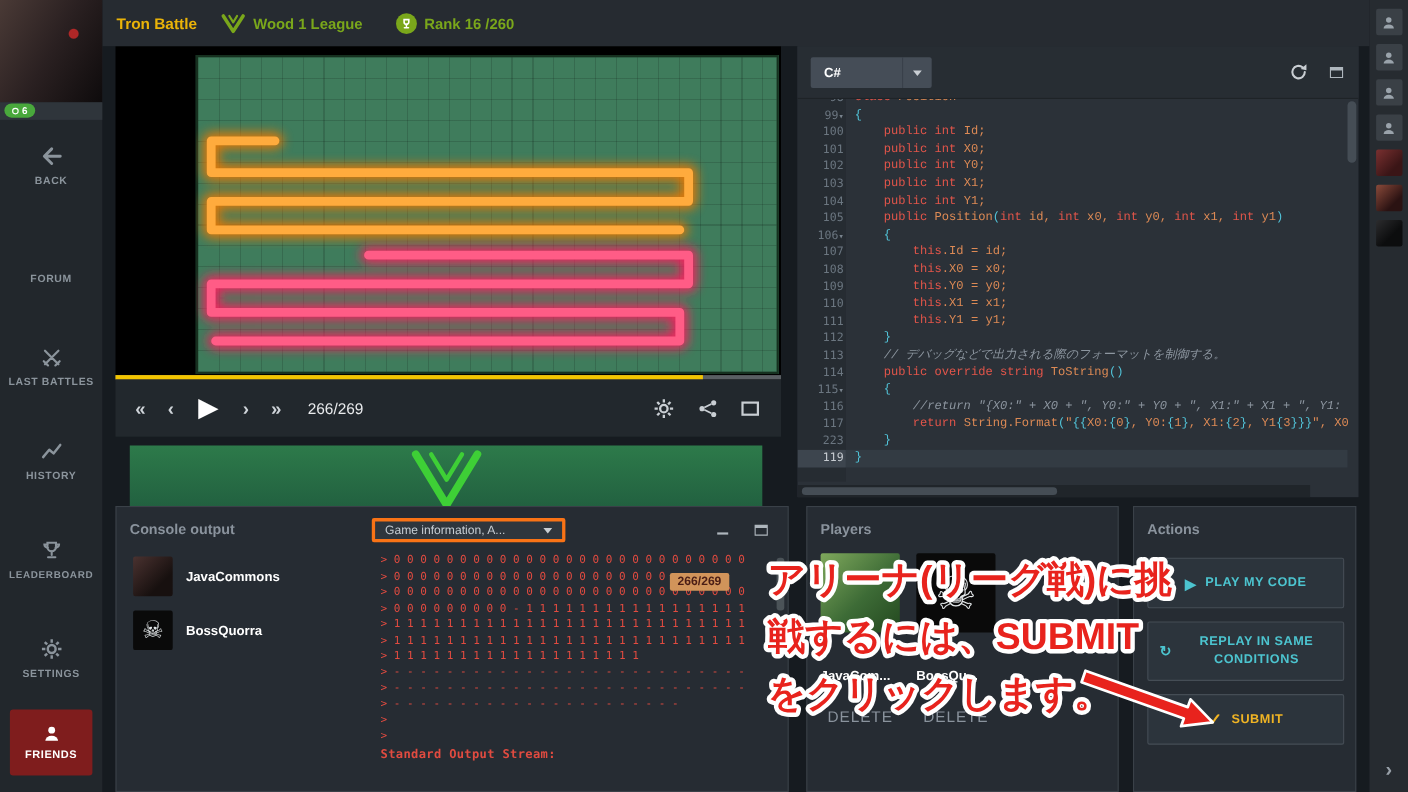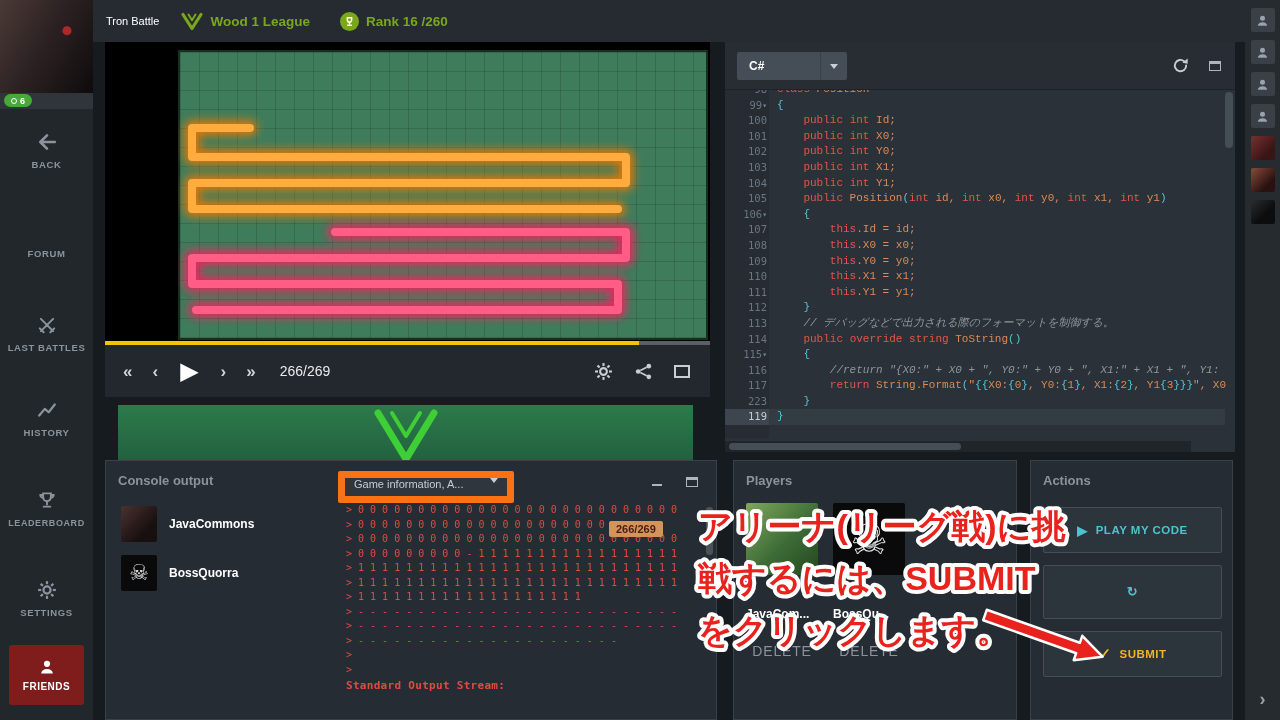--- a/index.html
+++ b/index.html
@@ -20,21 +20,21 @@
   .side-item { position:absolute; left:0; right:0; text-align:center; color:#8b949c; font-size:9.5px;
     font-weight:bold; letter-spacing:.6px; cursor:pointer; }
   .side-item .ic { display:block; margin:0 auto 7px auto; }
   .friends-btn { position:absolute; left:9px; top:645px; width:75px; height:60px; background:#7f1d1d;
     border-radius:3px; color:#fff; display:flex; flex-direction:column; align-items:center; justify-content:center;
     gap:5px; font-size:10px; font-weight:bold; letter-spacing:.5px; cursor:pointer; }
 
   
   .topbar { position:absolute; left:93px; top:0; width:1152px; height:42px; background:#262b31;
     display:flex; align-items:center; z-index:4; }
-  .tb-title { color:#ffffff; font-size:11px; font-weight:normal; margin-left:13px; }
+  .tb-title { color:#eab308; font-size:14px; font-weight:bold; margin-left:13px; }
   .tb-logo { margin-left:22px; }
   .tb-league { color:#7aa71b; font-size:13.5px; font-weight:bold; margin-left:7px; }
   .tb-rankicon { margin-left:30px; width:19px; height:19px; border-radius:50%; background:#7aa71b;
     display:flex; align-items:center; justify-content:center; }
   .tb-rank { color:#7aa71b; font-size:13.5px; font-weight:bold; margin-left:7px; }
 
   
   .user-strip { position:absolute; right:0; top:0; width:35px; height:720px; background:#262b30; z-index:6; }
   .strip-av { width:24px; height:24px; margin:8px auto 0 auto; border-radius:2px; background:#3a4046;
     display:flex; align-items:center; justify-content:center; cursor:pointer; }
@@ -99,22 +99,22 @@
   .tk-k { color:#e2554a; }
   .tk-p { color:#52c5da; }
   .tk-c { color:#8d96a0; font-style:italic; }
   .hscroll { position:absolute; left:0; bottom:0; width:466px; height:11px; background:#20252a; }
   .hscroll .thumb { position:absolute; left:4px; top:2px; width:232px; height:7px; background:#454d55; border-radius:4px; cursor:pointer; }
   .vscroll { position:absolute; right:2px; top:50px; width:8px; bottom:16px; }
   .vscroll .thumb { position:absolute; top:0; left:0; width:8px; height:56px; background:#454d55; border-radius:4px; cursor:pointer; }
 
   
   .console { left:105px; top:460px; width:612px; height:260px; }
-  .con-dd { position:absolute; left:232px; top:10px; width:176px; height:32px; background:#2f363d;
-    border:7px solid #f97316; border-radius:2px; display:flex; align-items:flex-start; cursor:pointer; }
+  .con-dd { position:absolute; left:232px; top:10px; width:176px; height:22px; background:#2f363d;
+    border:3px solid #f97316; border-radius:2px; display:flex; align-items:center; cursor:pointer; }
   .con-dd .lbl { flex:1; color:#c6cdd3; font-size:11px; padding-left:9px; white-space:nowrap; overflow:hidden; }
   .con-winbtns { position:absolute; right:18px; top:16px; display:flex; gap:24px; align-items:center; }
   .cp-row { display:flex; align-items:center; gap:12px; margin-bottom:13px; cursor:pointer; }
   .cp-av { width:36px; height:36px; border-radius:2px; }
   .av-photo { background:linear-gradient(135deg,#4a3230,#17100f 70%); }
   .av-skull { background:#0a0a0a; color:#e4e8ea; display:flex; align-items:center; justify-content:center; font-size:22px; }
   .cp-name { color:#fff; font-size:12px; font-weight:bold; }
   .console-players { position:absolute; left:15px; top:45px; }
   .con-lines { position:absolute; left:240px; top:42px; right:14px; color:#e14b40;
     font-family:"DejaVu Sans Mono",monospace; font-size:10px; line-height:14.5px; white-space:pre; overflow:hidden; }
@@ -512,20 +512,21 @@
   </div>
 
   <div class="panel actionsp">
     <div class="panel-title">Actions</div>
     <div class="act-btn act-play">
       <span class="glyph">▶</span>
       <span>PLAY MY CODE</span>
     </div>
     <div class="act-btn act-replay">
       <span class="glyph">↻</span>
+      <span>REPLAY IN SAME CONDITIONS</span>
     </div>
     <div class="act-btn act-submit">
       <span class="glyph">✓</span>
       <span>SUBMIT</span>
     </div>
   </div>
 
   <svg class="annotation" width="460" height="170" viewBox="0 0 460 170">
     <text class="ann-text" x="6" y="40">アリーナ(リーグ戦)に挑</text>
     <text class="ann-text" x="6" y="92">戦するには、SUBMIT</text>

